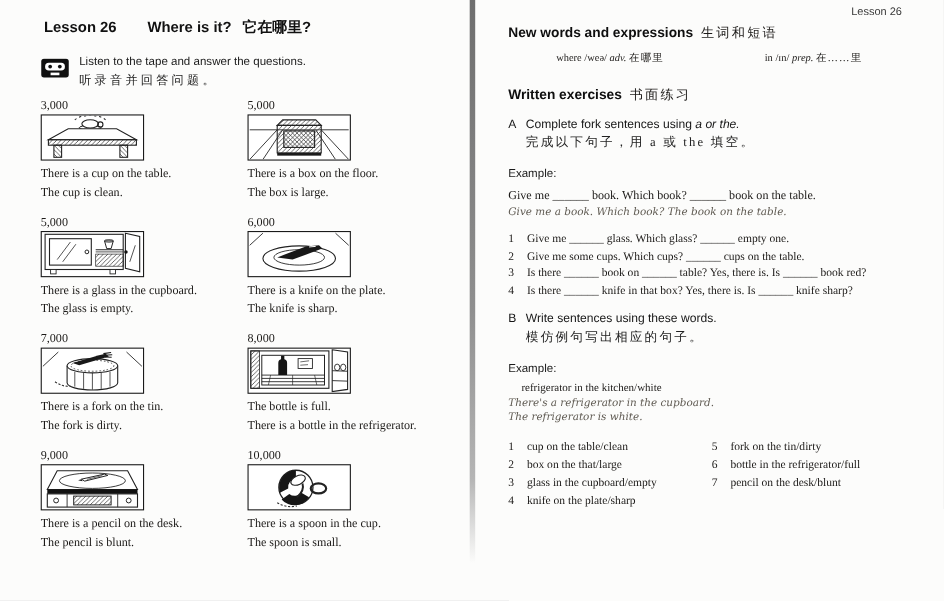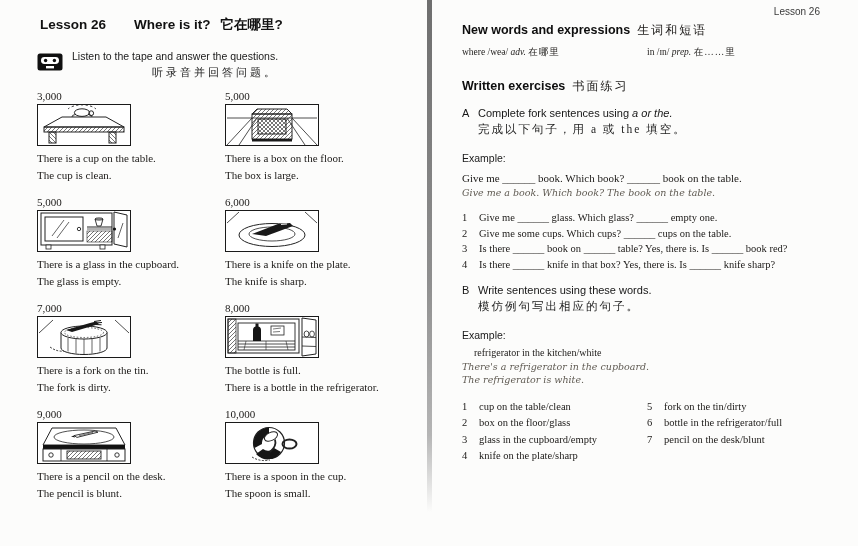--- a/index.html
+++ b/index.html
@@ -17,21 +17,21 @@
   .lp-header {
     position:absolute; left:40px; top:16px;
     font-family:"Liberation Sans", sans-serif; font-weight:bold; font-size:13.5px; color:#111;
     white-space:nowrap;
   }
   .lp-header .lesson-no { margin-right:28px; }
   .lp-header .title-en { margin-right:10px; }
   .lp-instruction { position:absolute; left:37px; top:50px; display:flex; gap:9px; }
   .cassette { flex:0 0 auto; margin-top:3px; }
   .instr-en { font-family:"Liberation Sans", sans-serif; font-size:10.5px; color:#1a1a1a; }
-  .instr-zh { font-size:11px; letter-spacing:3px; margin-top:3px; color:#222;text-align:right; }
+  .instr-zh { font-size:11px; letter-spacing:3px; margin-top:3px; color:#222; }
   .items-grid {
     position:absolute; left:37px; top:90px; width:382px;
     display:grid; grid-template-columns:188px 188px; grid-auto-rows:106px;
   }
   .pic-item { margin:0; }
   .pic-number { font-size:11px; margin-bottom:2px; }
   .pic-frame {
     width:92px; height:40px; border:1px solid #1a1a1a; background:#fff;
     margin-bottom:4px; overflow:hidden;
   }
@@ -41,21 +41,21 @@
   .page-right { position:absolute; left:432px; top:0; width:426px; height:546px; }
   .rp-pagelabel {
     position:absolute; right:38px; top:6px;
     font-family:"Liberation Sans", sans-serif; font-size:10px; color:#3a3a3a;
   }
   .rp-content { position:absolute; left:30px; top:22px; width:372px; }
   .rp-h { margin:0; font-size:12.5px; }
   .rp-h .h-en { font-family:"Liberation Sans", sans-serif; font-weight:bold; color:#0e0e0e; }
   .rp-h .h-zh { font-family:"Liberation Serif", serif; font-weight:normal; font-size:12px; letter-spacing:2px; margin-left:4px; }
   .vocab-row { display:flex; margin-top:7px; font-size:9.5px; color:#242220; }
-  .vocab-entry { width:185px; }
+  .vocab-entry { width:185px;text-align:center; }
   .vocab-entry .pos { font-style:italic; }
   .vocab-entry .mean { letter-spacing:1px; }
   .h-written { margin-top:19px; }
   .ex-instr { margin-top:12px; font-family:"Liberation Sans", sans-serif; font-size:11px; color:#161616; }
   .ex-label { display:inline-block; width:16px; }
   .ex-instr em { font-style:italic; }
   .ex-instr-zh { margin-top:3px; padding-left:16px; font-size:11.5px; letter-spacing:2px; color:#222; }
   .example-label { margin-top:15px; font-family:"Liberation Sans", sans-serif; font-size:10.5px; color:#1a1a1a; }
   .ex-sentence { margin-top:8px; font-size:11px; }
   .handwriting {
@@ -360,21 +360,21 @@
         <div class="handwriting" style="margin-top:0;">The refrigerator is white.</div>
 
         <div class="b-cols">
           <div class="b-col">
             <div class="ex-row">
               <span class="num">1</span>
               <span>cup on the table/clean</span>
             </div>
             <div class="ex-row">
               <span class="num">2</span>
-              <span>box on the floor/glass</span>
+              <span>box on the that/large</span>
             </div>
             <div class="ex-row">
               <span class="num">3</span>
               <span>glass in the cupboard/empty</span>
             </div>
             <div class="ex-row">
               <span class="num">4</span>
               <span>knife on the plate/sharp</span>
             </div>
           </div>

